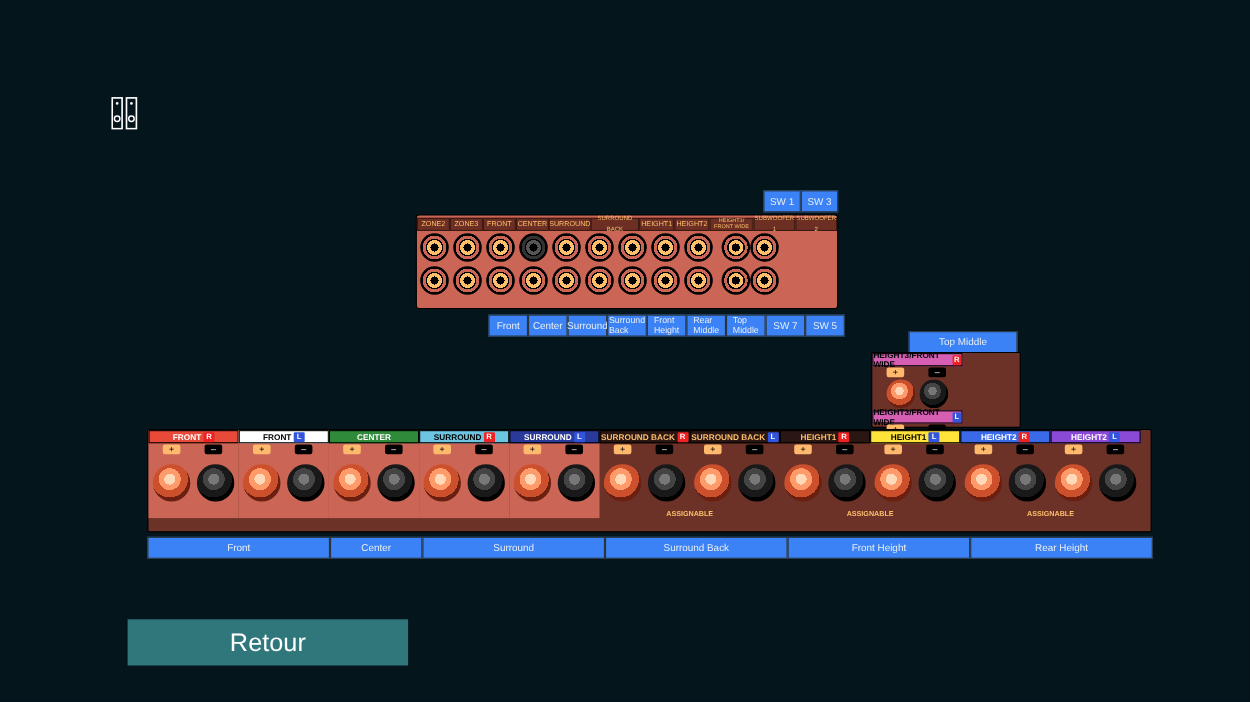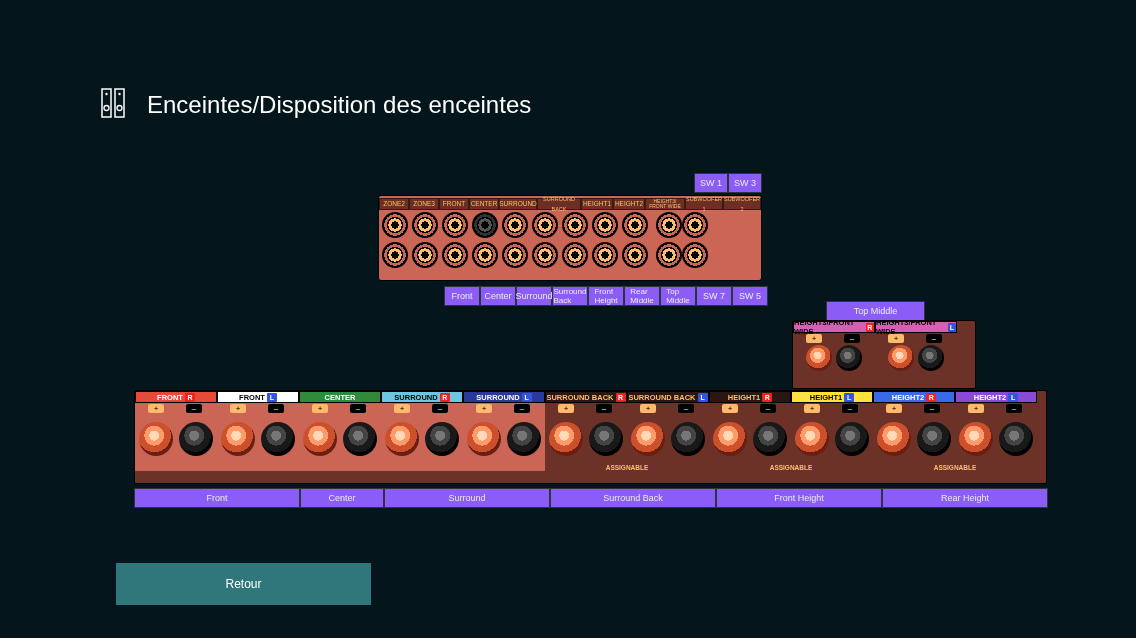--- a/index.html
+++ b/index.html
@@ -1,41 +1,41 @@
 <!DOCTYPE html>
 <html><head>
 <meta charset="utf-8">
 <style>
   html,body{margin:0;padding:0;width:1136px;height:638px;background:#05151c;font-family:Arial,Helvetica,sans-serif;color:#fff;overflow:hidden}
   .page-title{position:absolute;left:101px;top:88px;display:flex;align-items:center;gap:20px}
   .page-title .icon{display:inline-block}
   .page-title .txt{font-size:24px;font-weight:400;color:#fff}
 
   
-  .small-btn{background:#8b5cf6;border:1px solid #2b3439;color:#e8eef2;font-size:9px;height:18px;display:flex;align-items:center;justify-content:center}
+  .small-btn{background:#3b82f6;border:1px solid #2b3439;color:#e8eef2;font-size:9px;height:18px;display:flex;align-items:center;justify-content:center}
   .small-btn.two-line{flex-direction:column;line-height:9px;font-size:8px}
   .sw-row{position:absolute;left:694px;top:173px;display:flex}
   .sw-row .small-btn{width:32px}
 
   
   .preout{position:absolute;left:378px;top:195px;width:384px;height:86px;background:#cb6656;border:1px solid #000;border-radius:3px;box-sizing:border-box}
   .preout-labelrow{position:absolute;top:2px;left:0;right:0;height:12px;display:flex}
   .plabel{font-size:6.5px;line-height:10px;text-align:center;color:#febf6b;border:1px solid #3a1a12;background:#6d2f24;box-sizing:border-box;display:flex;align-items:center;justify-content:center}
   .preout-grid{position:absolute;left:3px;top:16px;display:grid;grid-template-columns:repeat(11,28px);grid-auto-rows:28px;gap:2px}
   .rca{width:26px;height:26px;border-radius:50%;position:relative;box-sizing:border-box}
   .rca.active{background:radial-gradient(circle at 50% 50%,#000 0 20%,#febf6b 20% 36%,#000 36% 44%,#cb6656 44% 58%,#000 58% 80%,#000 0)}
   .rca.inactive{background:radial-gradient(circle at 50% 50%,#000 0 20%,#555 20% 36%,#000 36% 44%,#333 44% 58%,#000 58% 80%,#000 0);}
   .preout-bottom-lbl{position:absolute;bottom:0;left:0;right:0;height:12px;font-size:8px;font-weight:bold;color:#000;text-align:center;line-height:12px}
   .pre-btns{position:absolute;left:444px;top:286px;display:flex}
   .pre-btns .small-btn{width:34px}
 
   .top-mid-btn{position:absolute;left:826px;top:301px;width:97px}
 
   
-  .h3block{position:absolute;left:792px;top:320px;width:184px;height:69px;background:#6c3228;border:1px solid #000;border-radius:2px;box-sizing:border-box}
+  .h3block{position:absolute;left:792px;top:320px;width:136px;height:69px;background:#6c3228;border:1px solid #000;border-radius:2px;box-sizing:border-box}
   .termlabel{height:12px;font-size:7.5px;font-weight:bold;display:flex;align-items:center;justify-content:center;gap:2px;border:1px solid #000;box-sizing:border-box}
   .spk-term{width:26px;height:26px;border-radius:50%;position:relative;margin:2px}
   .spk-term.red{background:radial-gradient(circle at 45% 40%,#ffd9b8 0 18%,#ff9a6a 18% 36%,#cc502c 36% 60%,#6a1f10 60% 100%)}
   .spk-term.black{background:radial-gradient(circle at 45% 40%,#777 0 18%,#444 18% 36%,#191919 36% 60%,#000 60% 100%)}
   .polrow{display:flex;height:10px;font-size:10px;align-items:center;justify-content:space-around;padding:0 4px 0 2px}
   .pol{width:16px;height:9px;border-radius:2px;font-size:8px;display:flex;align-items:center;justify-content:center}
   .pol.plus{background:#feb96c;color:#000}
   .pol.minus{background:#000;color:#fff}
   .h3-left,.h3-right{width:82px;float:left}
   .tl-pink{background:#d65fb4;color:#000}
@@ -67,37 +67,36 @@
   .chip{display:inline-flex;width:10px;height:9px;font-size:7px;align-items:center;justify-content:center;border-radius:1px;font-weight:bold}
   .chip.R{background:#e22;color:#fff}
   .chip.L{background:#3355dd;color:#fff}
 
   
   .btm-row{position:absolute;left:134px;top:488px;display:flex}
   .btm-row .small-btn{height:18px}
   .bw1{width:164px}.bw2{width:82px}.bw3{width:164px}.bw4{width:164px}.bw5{width:164px}.bw6{width:164px}
 
   
-  .retour{position:absolute;left:116px;top:563px;width:255px;height:42px;background:#2f777b;color:#fff;font-size:12px;display:flex;align-items:center;justify-content:center;border:none;cursor:pointer}
+  .retour{position:absolute;left:116px;top:563px;width:255px;height:42px;background:#2f777b;color:#fff;font-size:23px;display:flex;align-items:center;justify-content:center;border:none;cursor:pointer}
 </style>
 </head>
 <body>
 
 <div class="page-title">
   <span class="icon">
     <svg width="26" height="30" viewBox="0 0 26 30">
       <rect x="1" y="1" width="9" height="28" fill="none" stroke="#fff" stroke-width="1.5"></rect>
       <circle cx="5.5" cy="6" r="1.2" fill="#fff"></circle>
       <circle cx="5.5" cy="20" r="2.5" fill="none" stroke="#fff" stroke-width="1.3"></circle>
       <rect x="14" y="1" width="9" height="28" fill="none" stroke="#fff" stroke-width="1.5"></rect>
       <circle cx="18.5" cy="6" r="1.2" fill="#fff"></circle>
       <circle cx="18.5" cy="20" r="2.5" fill="none" stroke="#fff" stroke-width="1.3"></circle>
     </svg>
   </span>
-  <span class="txt">Enceintes/Disposition des enceintes</span>
 </div>
 
 <div class="sw-row">
   <div class="small-btn">SW 1</div>
   <div class="small-btn">SW 3</div>
 </div>
 
 <div class="preout">
   <div class="preout-labelrow">
     <div class="plabel" style="width:30px">ZONE2</div>

